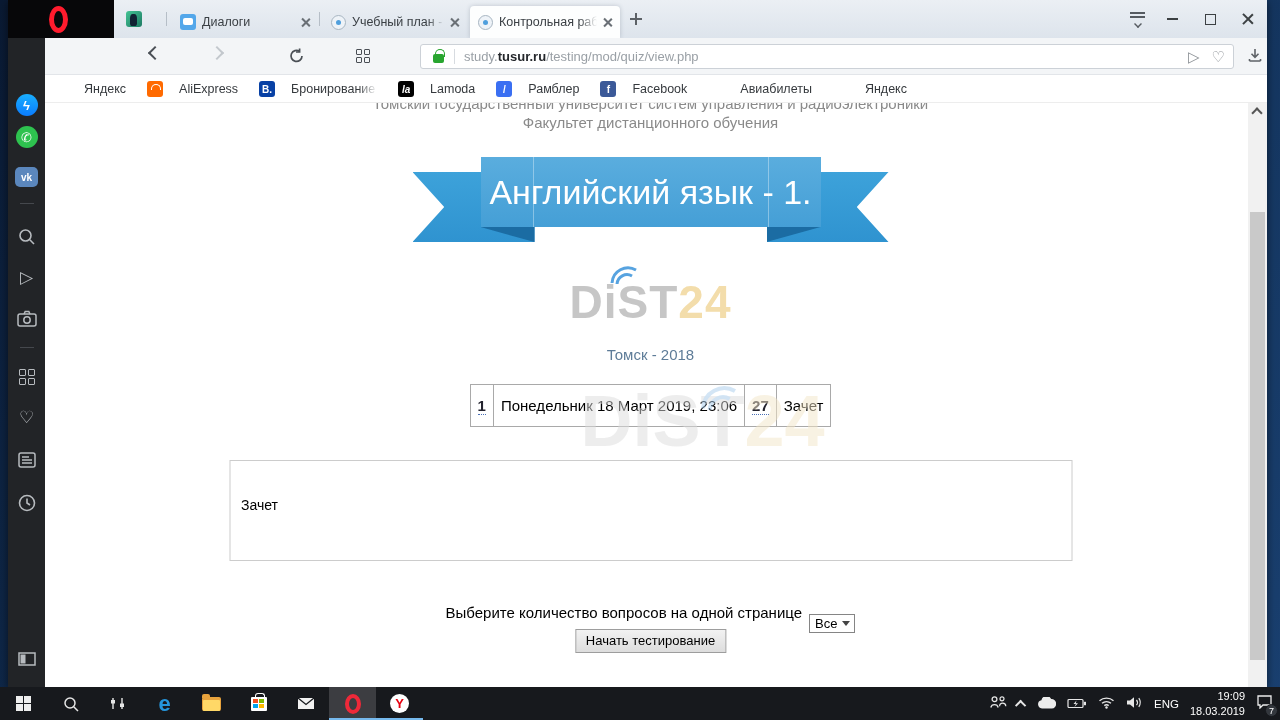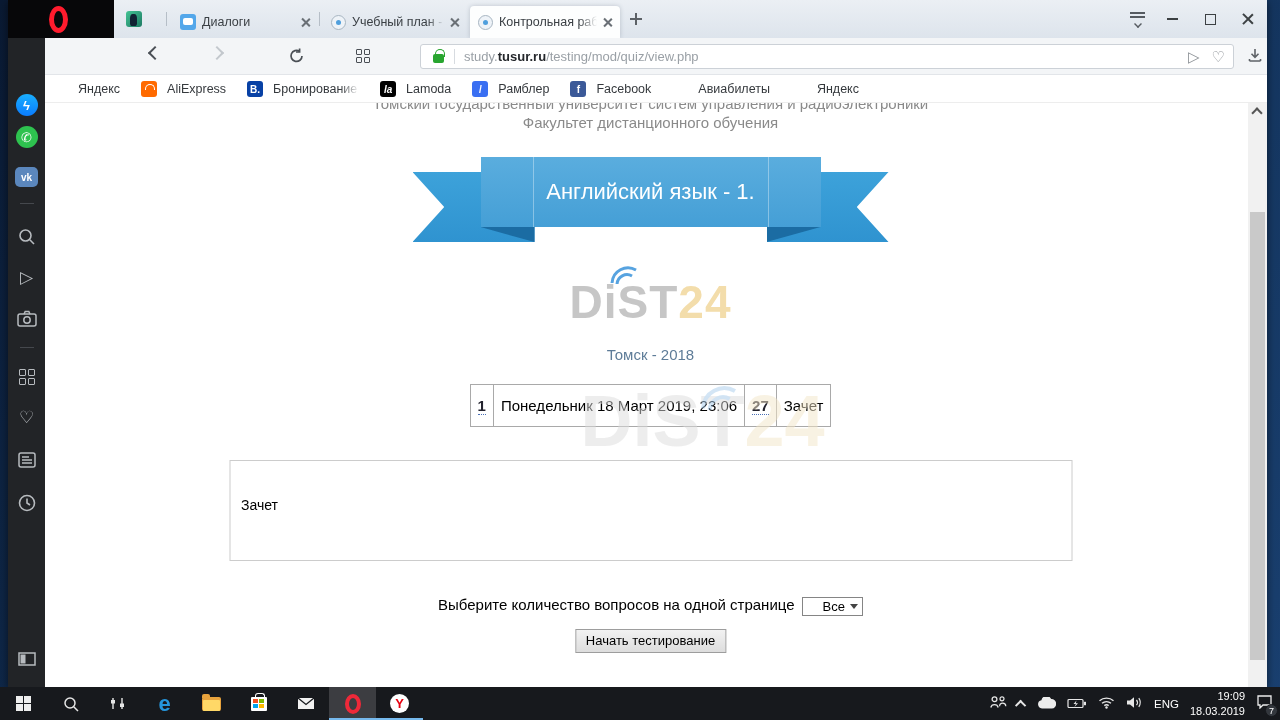--- a/index.html
+++ b/index.html
@@ -56,21 +56,21 @@
   .lock::before { content:''; position:absolute; left:1.5px; top:-5px; width:8px; height:7px; border:1.5px solid #28a52f; border-bottom:none; border-radius:5px 5px 0 0; }
   .urlsep { width:1px; height:15px; background:#d7dbe0; margin-right:9px; }
   .urltxt { font-size:13px; color:#9aa0a6; white-space:nowrap; }
   .urltxt b { color:#25282c; font-weight:bold; }
   .urlright { margin-left:auto; display:flex; align-items:center; gap:12px; }
   .glyphic { font-size:15px; color:#8b9095; line-height:1; }
   .dlwrap { position:absolute; left:1238px; top:9px; }
 
   
   .bookmarks { position:absolute; top:76px; left:0; right:0; height:27px; background:#fff; border-bottom:1px solid #ededed; display:flex; align-items:center; padding-left:44px; gap:21px; }
-  .bm { display:flex; align-items:center; gap:10px; }
+  .bm { display:flex; align-items:center; gap:16px; }
   .bm .ic { width:16px; height:16px; border-radius:3px; font-size:10px; font-weight:bold; color:#fff; display:flex; align-items:center; justify-content:center; flex:0 0 auto; }
   .bm .lb { font-size:12.5px; color:#35393d; white-space:nowrap; }
   .ic-yandex { background:#fff; color:#e8000f; font-size:14px; }
   .ic-ali { background:#ff6a00; position:relative; }
   .ic-ali::before { content:''; position:absolute; left:4px; top:3px; width:8px; height:5px; border:1.5px solid #fff; border-bottom:none; border-radius:5px 5px 0 0; }
   .ic-booking { background:#0841a5; font-size:9px; }
   .ic-lamoda { background:#000; font-style:italic; font-size:10px; }
   .ic-rambler { background:#3a6ff2; font-size:11px; }
   .ic-fb { background:#3b5998; font-size:12px; }
   .ic-avia { background:transparent; color:#f4b400; font-size:16px; }
@@ -96,21 +96,21 @@
   .ribbon { position:absolute; left:50%; top:54px; width:476px; height:88px; transform:translateX(-50%); }
   .tail { position:absolute; top:15px; width:122px; height:70px; background:linear-gradient(180deg,#3da2da,#2f93d0); }
   .tail-l { left:0; clip-path:polygon(0 0,100% 0,100% 100%,0 100%,26% 50%); }
   .tail-r { right:0; clip-path:polygon(0 0,100% 0,74% 50%,100% 100%,0 100%); }
   .fold { position:absolute; top:70px; width:54px; height:15px; background:#1b6ca3; }
   .fold-l { left:68px; clip-path:polygon(0 0,100% 0,100% 100%); }
   .fold-r { right:68px; clip-path:polygon(0 0,100% 0,0 100%); }
   .band { position:absolute; left:68px; top:0; width:340px; height:70px; background:linear-gradient(180deg,#5aadde,#459fd6); display:flex; align-items:center; justify-content:center; }
   .band::before,.band::after { content:''; position:absolute; top:0; width:1px; height:100%; background:rgba(255,255,255,.35); }
   .band::before { left:52px; } .band::after { right:52px; }
-  .band-title { color:#fff; font-size:22px; white-space:nowrap; }
+  .band-title { color:#fff; font-size:34px; white-space:nowrap; }
 
   .dist { position:absolute; left:50%; top:176px; transform:translateX(-50%); font-size:46px; font-weight:bold; letter-spacing:1px; line-height:1; }
   .dist .gray { color:#c6c6c6; } .dist .gold { color:#f3ddab; }
   .dist svg { position:absolute; left:36px; top:-18px; }
 
   .city { position:absolute; top:243px; width:100%; text-align:center; color:#5e7c98; font-size:15px; }
 
   .tablewrap { position:absolute; top:281px; width:100%; display:flex; justify-content:center; }
   table.results { border-collapse:collapse; }
   .results th { background:#e9eff8; border:1px solid #a9a9a9; font-size:15px; color:#000; padding:4px 7px; text-align:left; font-weight:bold; }
@@ -120,21 +120,21 @@
 
   .wm { position:absolute; left:50%; top:282px; margin-left:-70px; opacity:.5; pointer-events:none; z-index:5; font-size:72px; font-weight:bold; line-height:1; white-space:nowrap; }
   .wm .gray { color:#dcdcdc; } .wm .gold { color:#f3e6c8; }
   .wm svg { position:absolute; left:112px; top:-6px; opacity:.9; }
 
   .comment { position:absolute; top:357px; left:50%; transform:translateX(-50%); width:843px; height:101px; border:1px solid #ccc; padding:21px 11px; background:#fff; }
   .cm-title { font-size:15px; font-weight:bold; color:#000; }
   .cm-body { font-size:14px; color:#000; margin-top:15px; }
 
   .qline { position:absolute; top:493px; width:100%; text-align:center; font-size:15px; color:#000; }
-  .selbox { display:inline-flex; align-items:center; gap:5px; border:1px solid #858585; background:#fff; font-size:13px; padding:1px 4px 1px 20px; margin-left:7px; vertical-align:middle; }
+  .selbox { display:inline-flex; align-items:center; gap:5px; border:1px solid #858585; background:#fff; font-size:13px; padding:1px 4px 1px 5px; margin-left:7px; vertical-align:middle;margin-top:18px; }
   .selbox .car { width:0; height:0; border-left:4px solid transparent; border-right:4px solid transparent; border-top:5px solid #444; }
 
   .startbtn { position:absolute; top:526px; left:50%; transform:translateX(-50%); font-size:13px; color:#000; background:linear-gradient(180deg,#f2f2f2,#dddddd); border:1px solid #9d9d9d; padding:3px 10px 4px; font-family:"Liberation Sans",sans-serif; }
 
   
   .scroll { position:absolute; top:103px; right:0; width:19px; bottom:0; background:#f1f1f1; }
   .scr-up { position:absolute; top:6px; left:5px; width:8px; height:8px; border-left:2px solid #555; border-top:2px solid #555; transform:rotate(45deg); }
   .thumb { position:absolute; top:109px; left:2px; width:15px; height:448px; background:#c9c9c9; }
 
   

